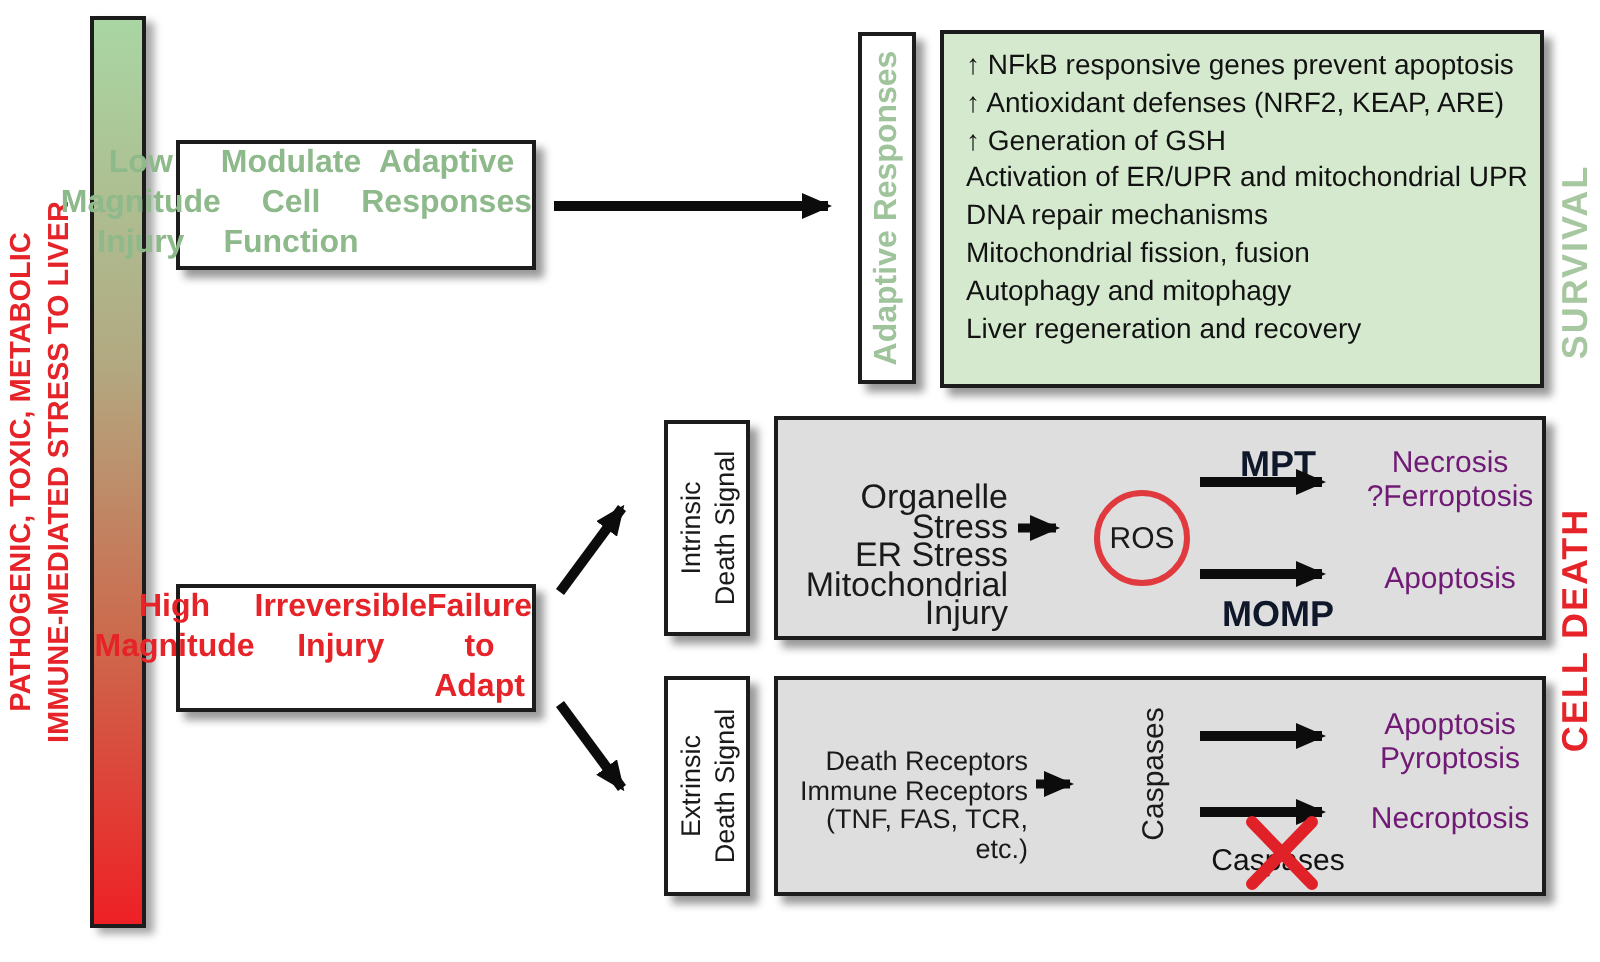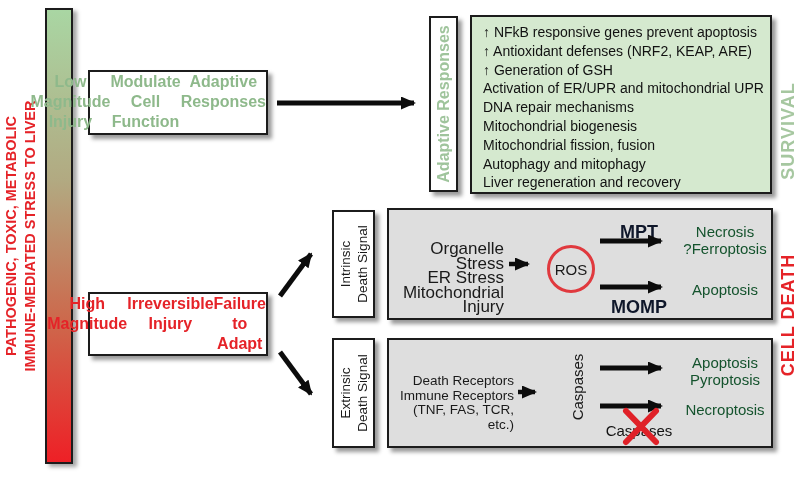--- a/index.html
+++ b/index.html
@@ -47,21 +47,21 @@
   #intrinsic-panel{left:387px;top:208px;width:386px;height:112px;}
   #extrinsic-panel{left:387px;top:338px;width:386px;height:110px;}
   .pnl-abs{position:absolute;}
   .stressors{left:3px;top:32px;width:112px;text-align:right;font-size:17px;line-height:14.5px;}
   .receptors{left:2px;top:34px;width:123px;text-align:right;font-size:13.5px;line-height:14.5px;}
   .ros-circle{
     left:158px;top:35px;width:42px;height:42px;border:3px solid #e0393e;border-radius:50%;
     display:flex;align-items:center;justify-content:center;font-size:15px;color:#1a1a1a;
   }
   .mediator{width:60px;left:220px;text-align:center;color:#0f172a;font-weight:bold;font-size:18px;}
-  .outcome{left:286px;width:100px;text-align:center;font-size:15px;line-height:16.5px;color:#14532d;}
+  .outcome{left:286px;width:100px;text-align:center;font-size:15px;line-height:16.5px;color:#701a75;}
   #caspases-hub-label{left:577px;top:387px;font-size:15px;color:#1a1a1a;}
   .casp-blocked{left:250px;top:82px;width:0;white-space:nowrap;font-size:15px;color:#121212;display:flex;justify-content:center;}
   #arrow-overlay{position:absolute;left:0;top:0;pointer-events:none;}
 </style>
 </head>
 <body>
 
 <div id="stage">
 
   <div id="gradient-bar"></div>
@@ -78,21 +78,20 @@
 
   <div class="whitebox" id="adaptive-label-box"></div>
   <div class="rot" id="adaptive-label">Adaptive Responses</div>
 
   <div id="adaptive-panel">
     <div>↑ NFkB responsive genes prevent apoptosis</div>
     <div>↑ Antioxidant defenses (NRF2, KEAP, ARE)</div>
     <div>↑ Generation of GSH</div>
     <div>Activation of ER/UPR and mitochondrial UPR</div>
     <div>DNA repair mechanisms</div>
-    <div>Mitochondrial biogenesis</div>
     <div>Mitochondrial fission, fusion</div>
     <div>Autophagy and mitophagy</div>
     <div>Liver regeneration and recovery</div>
   </div>
 
   <div class="rot" id="survival-label">SURVIVAL</div>
 
   <div class="whitebox trigger" id="high-box">
     <div>High Magnitude</div>
     <div>Irreversible Injury</div>

